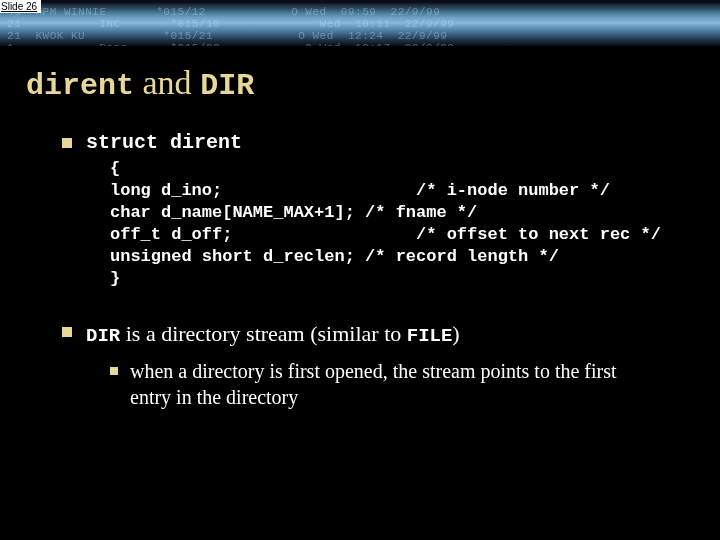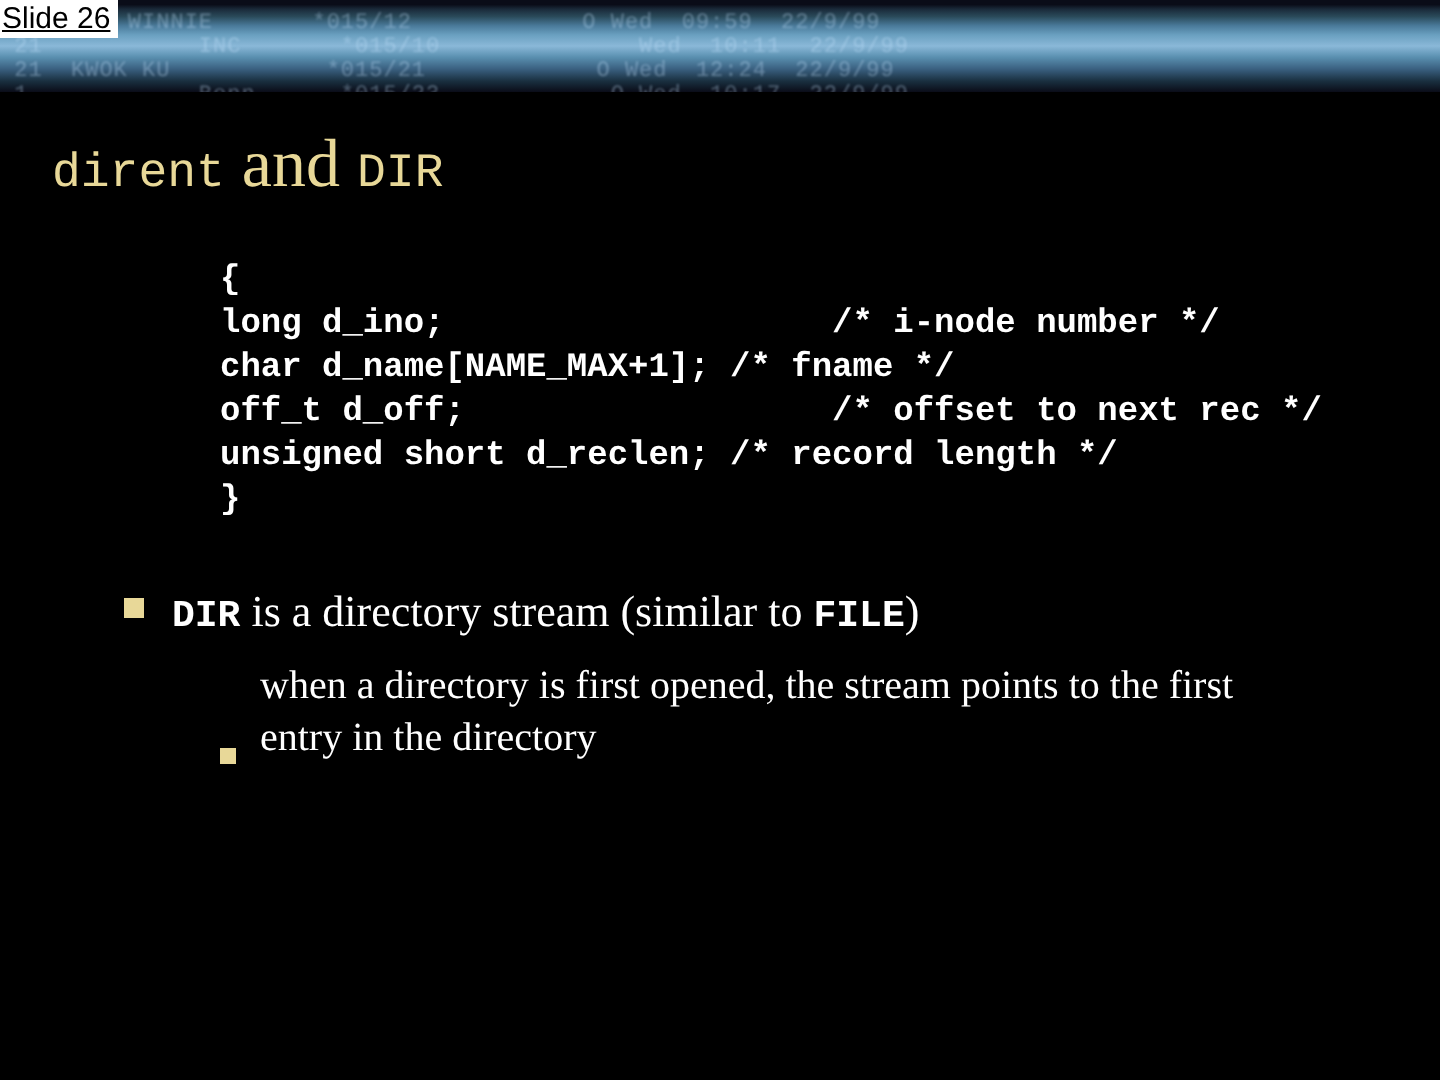--- a/index.html
+++ b/index.html
@@ -42,34 +42,34 @@
     letter-spacing: 0.5px;
     filter: blur(0.6px);
   }
   .slide-label {
     position: absolute;
     top: 0;
     left: 0;
     background: #fff;
     color: #000;
     font-family: Arial, sans-serif;
-    font-size: 15px;
+    font-size: 10px;
     padding: 1px 4px 1px 1px;
     font-weight: 400;
     text-decoration: underline;
   }
   .title {
     margin: 18px 0 0 26px;
     font-size: 34px;
     color: #E8D898;
   }
   .title .mono {
     font-family: "Courier New", monospace;
-    font-size: 24px;
-    font-weight: normal;
+    font-size: 30px;
+    font-weight: bold;
   }
   .content {
     margin: 28px 0 0 62px;
     width: 620px;
   }
   .bullet-row {
     display: flex;
     align-items: flex-start;
     margin-bottom: 4px;
   }
@@ -107,21 +107,21 @@
     line-height: 28px;
     text-align: center;
   }
   .mixed-text .mono2 {
     font-family: "Courier New", monospace;
     font-weight: bold;
     font-size: 19px;
   }
   .sub-bullet-row {
     display: flex;
-    align-items: flex-end;
+    align-items: flex-start;
     margin: 8px 0 0 48px;
   }
   .sub-bullet {
     width: 8px;
     height: 8px;
     background: #E8D898;
     margin-top: 9px;
     margin-right: 12px;
     flex-shrink: 0;
   }
@@ -142,20 +142,24 @@
  1            Bonn      *015/23            O Wed  10:17  22/9/99</div>
   <div class="slide-label">Slide 26</div>
 </div>
 
 <div class="title">
   <span class="mono">dirent</span><span> and </span><span class="mono">DIR</span>
 </div>
 
 <div class="content">
 
+  <div class="bullet-row">
+    <div class="bullet"></div>
+    <div class="l1-text">struct dirent</div>
+  </div>
   <div class="code-block">{
 long d_ino;                   /* i-node number */
 char d_name[NAME_MAX+1]; /* fname */
 off_t d_off;                  /* offset to next rec */
 unsigned short d_reclen; /* record length */
 }</div>
 
   <div class="bullet-row second-bullet">
     <div class="bullet"></div>
     <div class="mixed-text">

